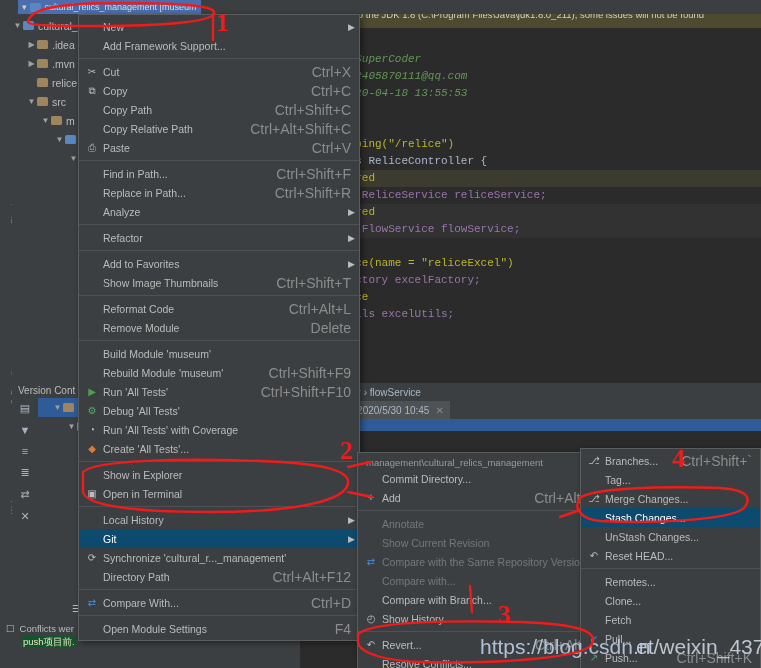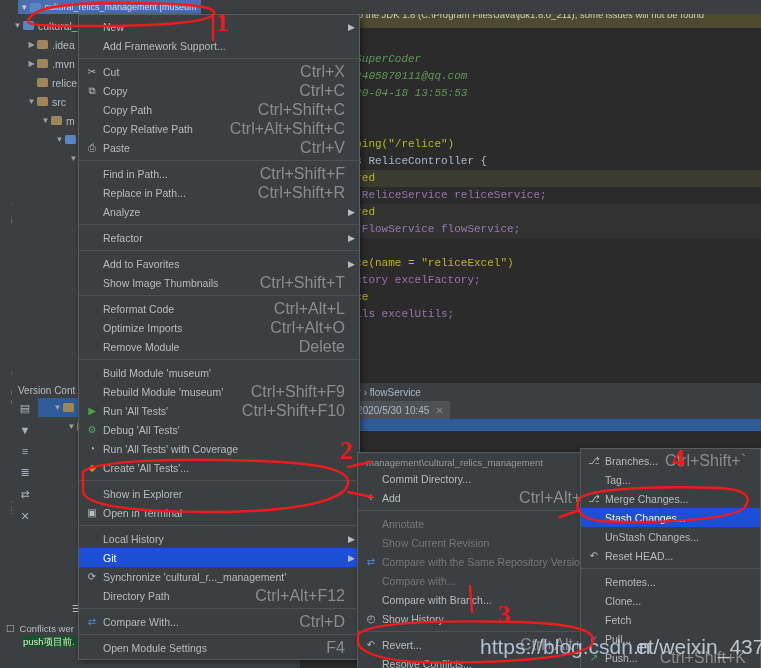--- a/index.html
+++ b/index.html
@@ -59,24 +59,24 @@
      font-size:9.5px; color:#bbbbbb; display:flex; align-items:center; padding-left:60px; }
   .status-bar{ position:absolute; left:0px; top:620px; width:300px; height:48px; background:#3c3f41;
      font-size:9.5px; color:#bbbbbb; }
 
   
   .menu{ position:absolute; background:#3c3f41; border:1px solid #5a5d5e;
      box-shadow:2px 2px 6px rgba(0,0,0,.45); padding:2px 0; }
   .mi{ height:19px; display:flex; align-items:center; font-size:10.5px; color:#bbbbbb;
      padding-left:2px; position:relative; white-space:nowrap; }
   .mi.disabled{ color:#777777; }
-  .mi.sel{ background:#1d4ed8; color:#ffffff;justify-content:center; }
+  .mi.sel{ background:#0c4a6e; color:#ffffff;justify-content:center; }
   .mi .ic{ width:22px; min-width:22px; text-align:center; font-size:10px; display:inline-block; }
   .mi .lbl{ flex:1; }
-  .mi .acc{ color:#8c8c8c; font-size:16px; padding-right:14px; }
+  .mi .acc{ color:#8c8c8c; font-size:14px; padding-right:8px; }
   .mi .sub{ position:absolute; right:4px; font-size:9px; color:#bbbbbb; }
   .msep{ height:1px; background:#4f5254; margin:3px 0; }
   .mhdr{ height:14px; font-size:9.5px; color:#9a9a9a; display:flex; align-items:center; padding-left:8px; }
 
   #ctxmenu{ left:78px; top:14px; width:282px; }
   #gitmenu{ left:357px; top:452px; width:250px; }
   #repomenu{ left:580px; top:448px; width:181px; }
 
   
   .ann-layer{ position:absolute; left:0; top:0; width:761px; height:668px; pointer-events:none; }
@@ -297,25 +297,20 @@
         <span class="acc">Ctrl+Shift+T</span>
       </div>
       <div class="msep"></div>
       <div class="mi">
         <span class="ic"></span>
         <span class="lbl">Reformat Code</span>
         <span class="acc">Ctrl+Alt+L</span>
       </div>
       <div class="mi">
         <span class="ic"></span>
-        <span class="lbl">Optimize Imports</span>
-        <span class="acc">Ctrl+Alt+O</span>
-      </div>
-      <div class="mi">
-        <span class="ic"></span>
         <span class="lbl">Remove Module</span>
         <span class="acc">Delete</span>
       </div>
       <div class="msep"></div>
       <div class="mi">
         <span class="ic"></span>
         <span class="lbl">Build Module 'museum'</span>
       </div>
       <div class="mi">
         <span class="ic"></span>

